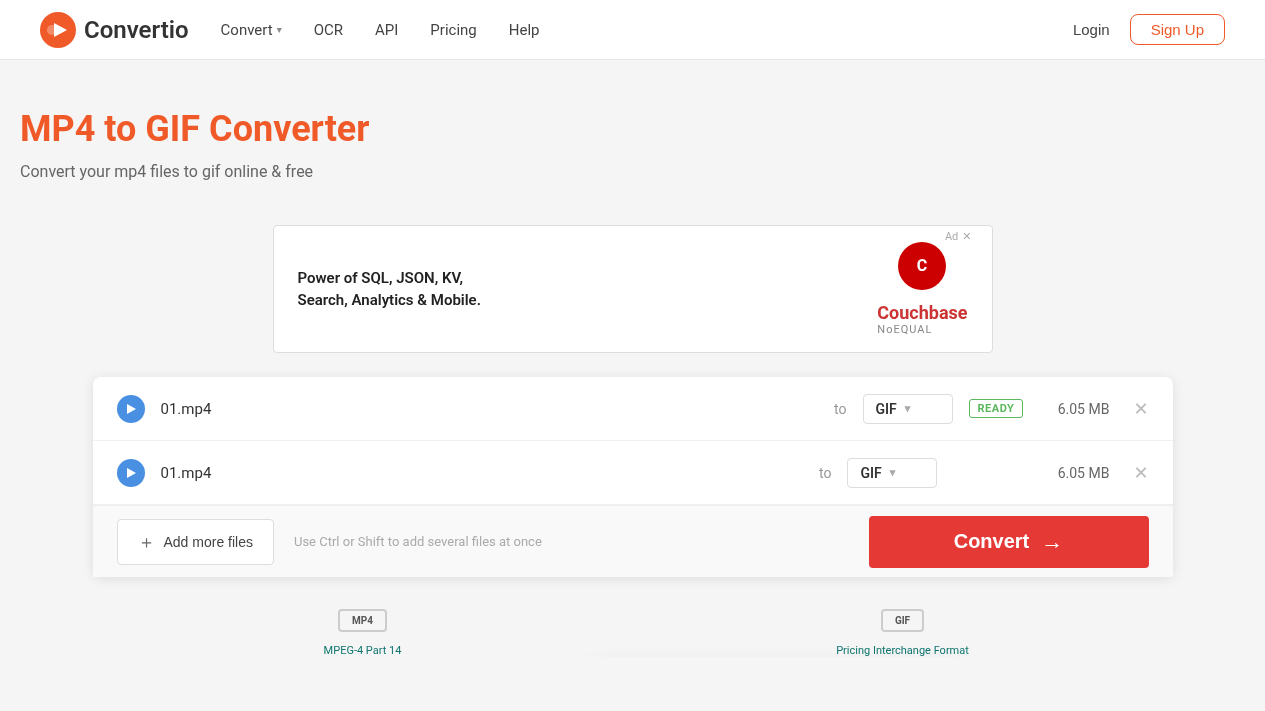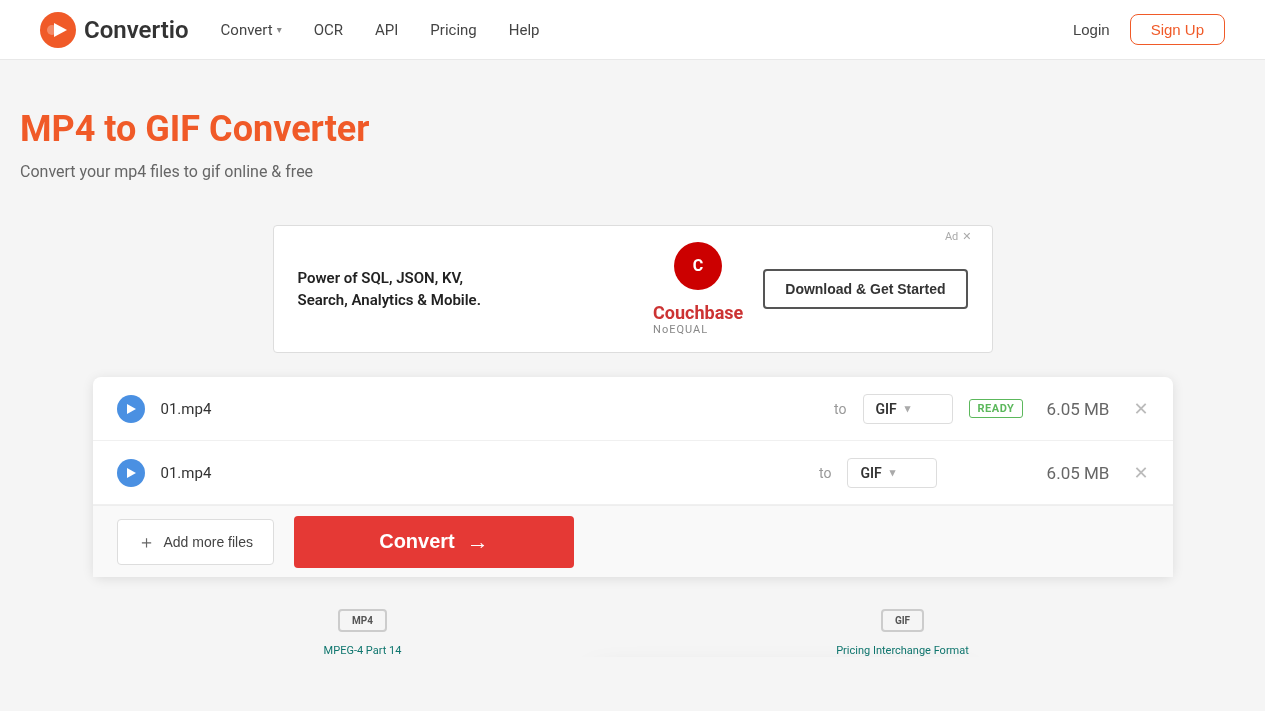--- a/index.html
+++ b/index.html
@@ -201,21 +201,21 @@
     .ready-badge {
       border: 1.5px solid #5cb85c;
       color: #5cb85c;
       font-size: 11px;
       font-weight: 700;
       padding: 2px 8px;
       border-radius: 3px;
       letter-spacing: 0.5px;
     }
     .file-size {
-      font-size: 17px;
+      font-size: 14px;
       color: #666;
       min-width: 70px;
       text-align: right;
     }
     .close-btn {
       font-size: 18px;
       color: #bbb;
       cursor: pointer;
       margin-left: 8px;
     }
@@ -388,21 +388,20 @@
       <svg width="30" height="30" viewBox="0 0 30 30">
           <circle cx="15" cy="15" r="14" fill="#CC0000"></circle>
           <text x="15" y="20" text-anchor="middle" fill="#fff" font-size="16" font-weight="bold">C</text>
         </svg>
     </div>
     <div>
       <div style="font-size:18px;font-weight:700;color:#CC3333;">Couchbase</div>
       <div style="font-size:11px;color:#888;letter-spacing:1px;">NoEQUAL</div>
     </div>
   </div>
-  <button class="ad-btn">Download &amp; Get Started</button>
 </div>
 
 <div class="converter-area">
 
   <div class="file-row">
     <div class="play-btn"></div>
     <span class="file-name">01.mp4</span>
     <span class="to-label">to</span>
     <div class="format-dropdown">
       <span>GIF</span>
@@ -424,20 +423,21 @@
     <span style="width:70px;"></span>
     <span class="file-size">6.05 MB</span>
     <span class="close-btn">✕</span>
   </div>
 
   <div class="bottom-bar">
     <button class="add-files-btn">
       <span class="plus">＋</span>
       <span>Add more files</span>
     </button>
+    <span class="hint-text">Use Ctrl or Shift to add several files at once</span>
     <button class="convert-btn">
       <span>Convert</span>
       <span class="arrow">→</span>
     </button>
   </div>
 
   <div class="format-picker">
     <div class="search-box">
       <span class="search-icon">🔍</span>
       <input class="search-input" type="text" placeholder="Search" style="">

